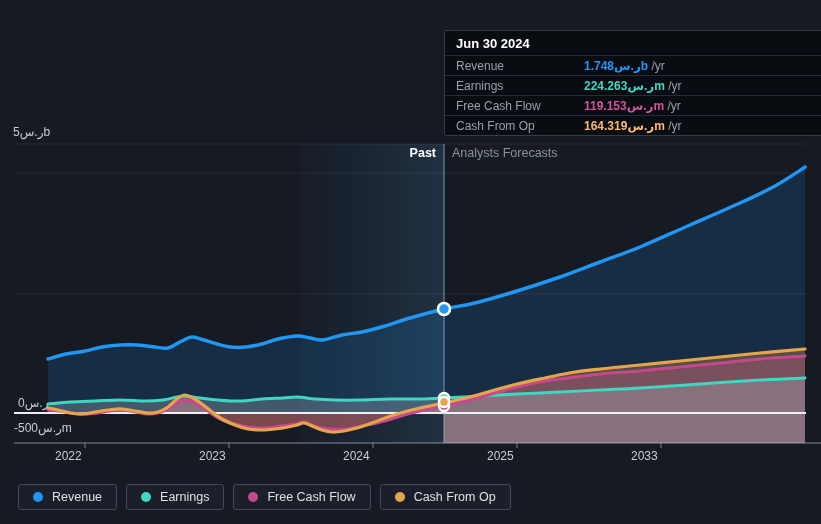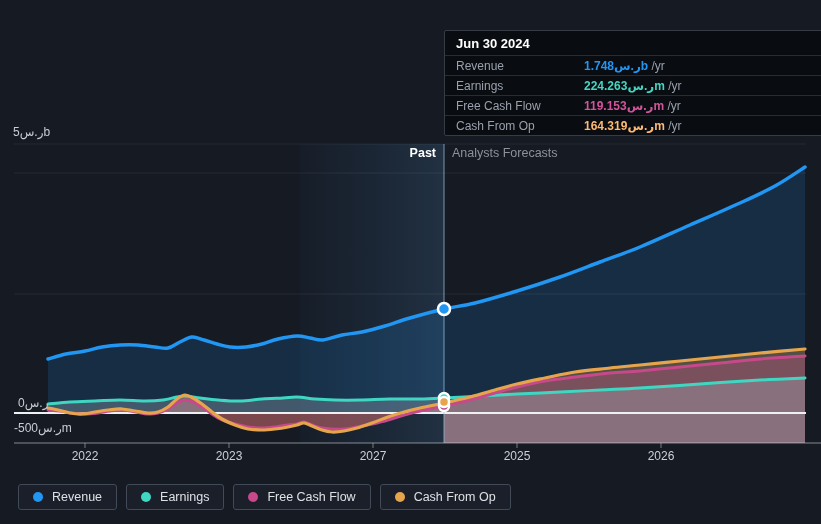--- a/index.html
+++ b/index.html
@@ -10,21 +10,21 @@
     -webkit-font-smoothing:antialiased;
   }
   svg{position:absolute;left:0;top:0;}
   .ylabel{position:absolute;color:#c9ced6;font-size:12px;line-height:14px;}
   .ylabel-top{left:13px;top:125px;}
   .ylabel-zero{left:18px;top:396px;}
   .ylabel-neg{left:14px;top:421px;}
   .section-label{position:absolute;top:146px;font-size:12.5px;line-height:15px;}
   .past-label{left:330px;width:106px;text-align:right;color:#ffffff;font-weight:bold;}
   .forecast-label{left:452px;color:#8b929c;}
-  .xlabel{position:absolute;top:449px;width:60px;margin-left:-30px;text-align:center;
+  .xlabel{position:absolute;top:449px;width:60px;margin-left:-30px;text-align:left;
     color:#ccd1d8;font-size:12px;}
   
   .tooltip{
     position:absolute;left:444px;top:14px;width:404px;
     background:#090c11;border:1px solid #363c44;box-sizing:border-box;
     border-radius:2px;
     margin-top:16px;
   }
   .tooltip-header{padding:5px 11px 4px 11px;color:#ffffff;font-size:13px;font-weight:bold;}
   .tooltip-row{
@@ -88,23 +88,23 @@
   <div class="ylabel ylabel-top">5ر.سb</div>
   <div class="ylabel ylabel-zero">0ر.س</div>
   <div class="ylabel ylabel-neg">-500ر.سm</div>
 
   <div class="section-label past-label">Past</div>
   <div class="section-label forecast-label">Analysts Forecasts</div>
 
   <div id="xlabels">
       <div class="xlabel" style="left: 85px;">2022</div>
       <div class="xlabel" style="left: 229px;">2023</div>
-      <div class="xlabel" style="left: 373px;">2027</div>
+      <div class="xlabel" style="left: 373px;">2024</div>
       <div class="xlabel" style="left: 517px;">2025</div>
-      <div class="xlabel" style="left: 661px;">2026</div>
+      <div class="xlabel" style="left: 661px;">2033</div>
     </div>
 
   <div class="tooltip">
     <div class="tooltip-header">Jun 30 2024</div>
     <div id="tooltip-rows">
         <div class="tooltip-row">
           <span class="tt-label">Revenue</span>
           <span class="tt-value"><span style="color: rgb(33, 150, 243);">1.748ر.سb</span><span class="tt-suffix"> /yr</span></span>
         </div>
         <div class="tooltip-row">

